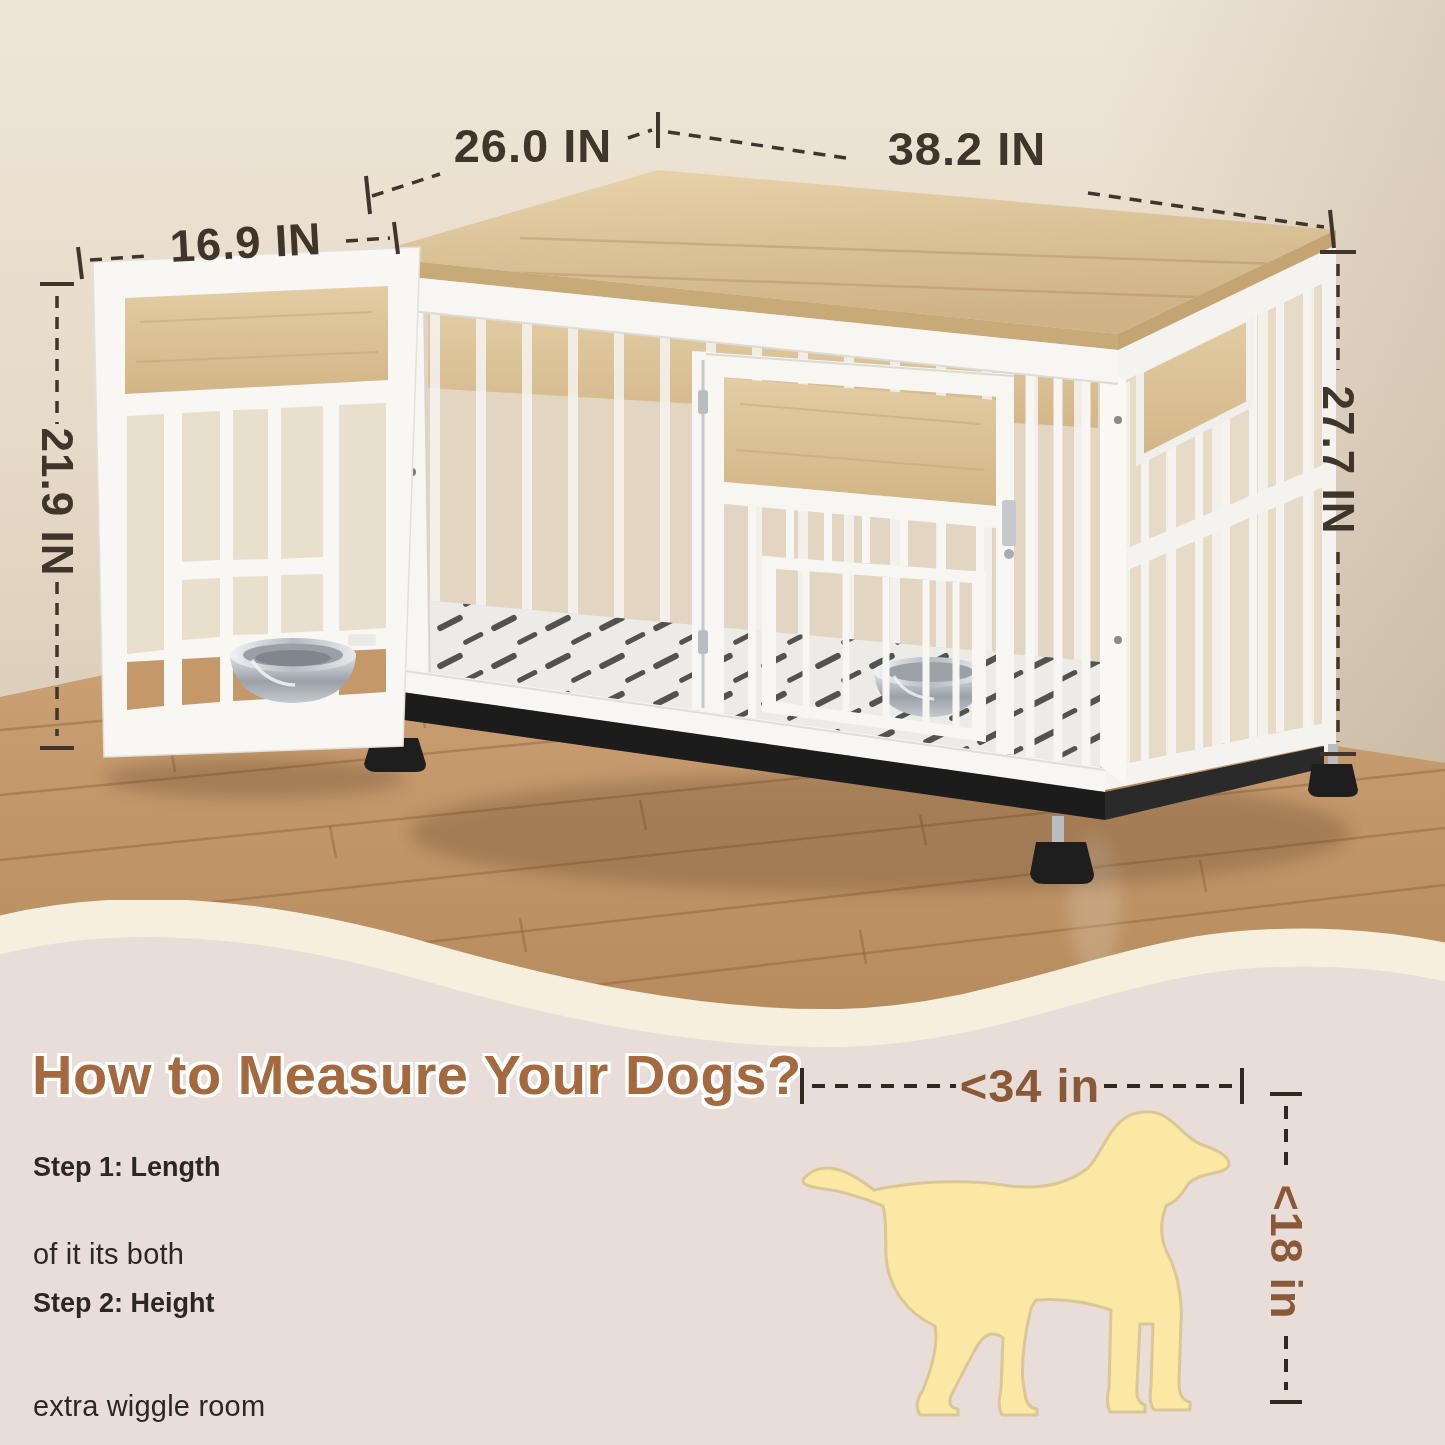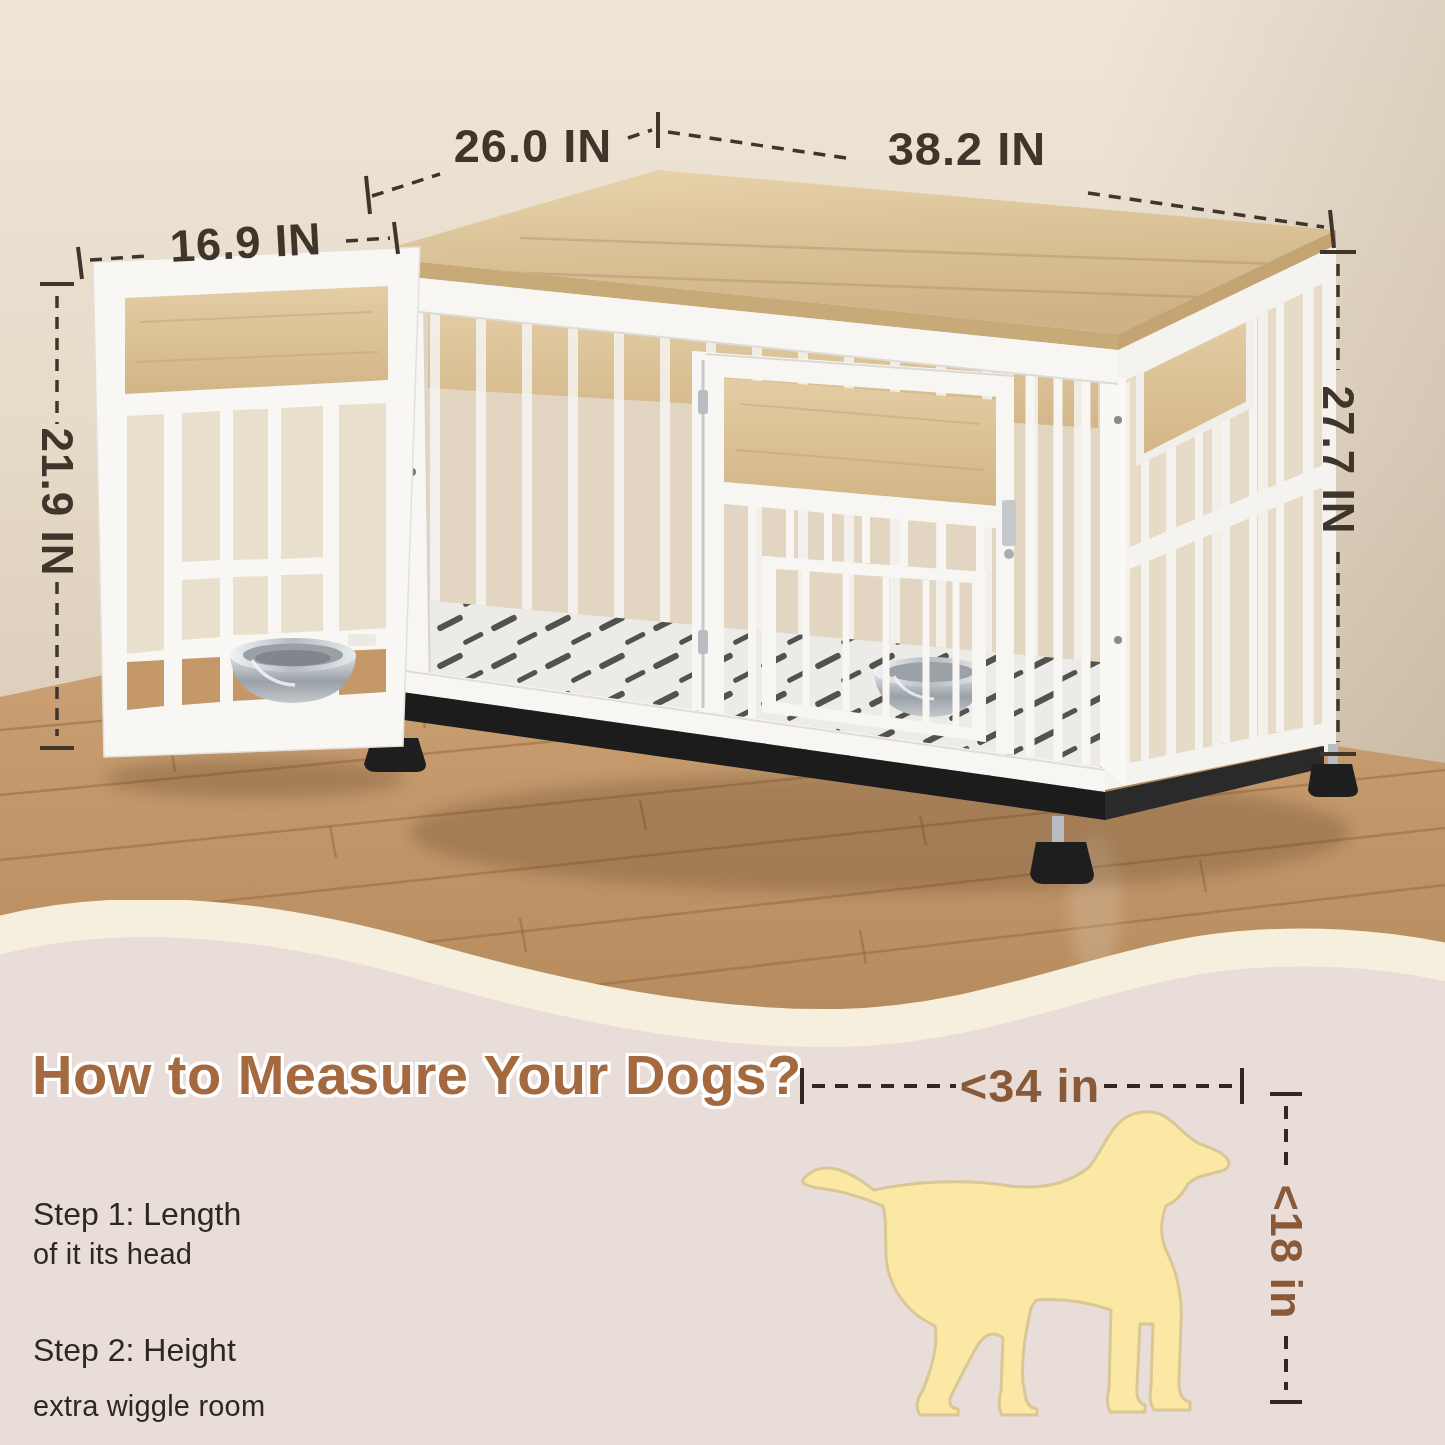--- a/index.html
+++ b/index.html
@@ -7,21 +7,21 @@
           font-family:"Liberation Sans",sans-serif;background:#bef264;}
   .abs{position:absolute;}
   svg{display:block;}
   svg text{font-family:"Liberation Sans",sans-serif;}
   .dim-label{font-weight:bold;fill:#40352a;letter-spacing:1px;}
   .guide-label{font-weight:bold;fill:#8a5a38;letter-spacing:1px;}
   #heading{position:absolute;left:32px;top:1042px;font-size:56px;font-weight:bold;color:#a5693f;
            letter-spacing:.5px;white-space:nowrap;
            text-shadow:-3px -3px 0 #fff,3px -3px 0 #fff,-3px 3px 0 #fff,3px 3px 0 #fff,
                        0 -3px 0 #fff,0 3px 0 #fff,-3px 0 0 #fff,3px 0 0 #fff;}
-  .step-title{position:absolute;left:33px;font-size:32px;font-weight:normal;color:#2b2723;white-space:nowrap;margin-top:44px;}
+  .step-title{position:absolute;left:33px;font-size:27px;font-weight:bold;color:#2b2723;white-space:nowrap;}
   .step-line{position:absolute;left:33px;font-size:29px;color:#2b2723;white-space:nowrap;letter-spacing:.2px;}
   .bottom-bg{position:absolute;left:0;top:1095px;width:1445px;height:350px;background:#e8ddd8;}
 </style>
 </head>
 <body>
 
 <div class="canvas">
 
   <svg class="abs" style="left:0;top:0;z-index:1" width="1445" height="1040" viewBox="0 0 1445 1040">
     <defs>
@@ -299,21 +299,21 @@
 
   <div class="bottom-bg"></div>
   <svg class="abs" style="left:0;top:900px;z-index:2" width="1445" height="210" viewBox="0 0 1445 210">
     <path d="M0,35 C120,5 260,15 420,60 C560,100 700,130 840,128 C980,125 1080,75 1200,55 C1300,40 1390,50 1445,62 L1445,210 L0,210 Z" fill="#e8ddd8"></path>
     <path d="M0,35 C120,5 260,15 420,60 C560,100 700,130 840,128 C980,125 1080,75 1200,55 C1300,40 1390,50 1445,62" fill="none" stroke="#f7efdd" stroke-width="38" stroke-linecap="round"></path>
   </svg>
 
   <div id="heading" style="z-index:3">How to Measure Your Dogs?</div>
 
   <div class="step-title" style="top:1152px;z-index:3">Step 1: Length</div>
-  <div class="step-line" style="top:1238px;z-index:3">of it its head</div>
+  <div class="step-line" style="top:1238px;z-index:3">of it its both</div>
 
   <div class="step-title" style="top:1288px;z-index:3">Step 2: Height</div>
   <div class="step-line" style="top:1390px;z-index:3">extra wiggle room</div>
 
   <svg class="abs" style="left:780px;top:1040px;z-index:3" width="565" height="390" viewBox="0 0 565 390">
 
     <g>
       <line x1="22" y1="28" x2="22" y2="64" stroke="#33281f" stroke-width="4"></line>
       <line x1="32" y1="46" x2="176" y2="46" stroke="#33281f" stroke-width="4" stroke-dasharray="13 10"></line>
       <text class="guide-label" x="250" y="62" font-size="47" text-anchor="middle">&lt;34 in</text>

